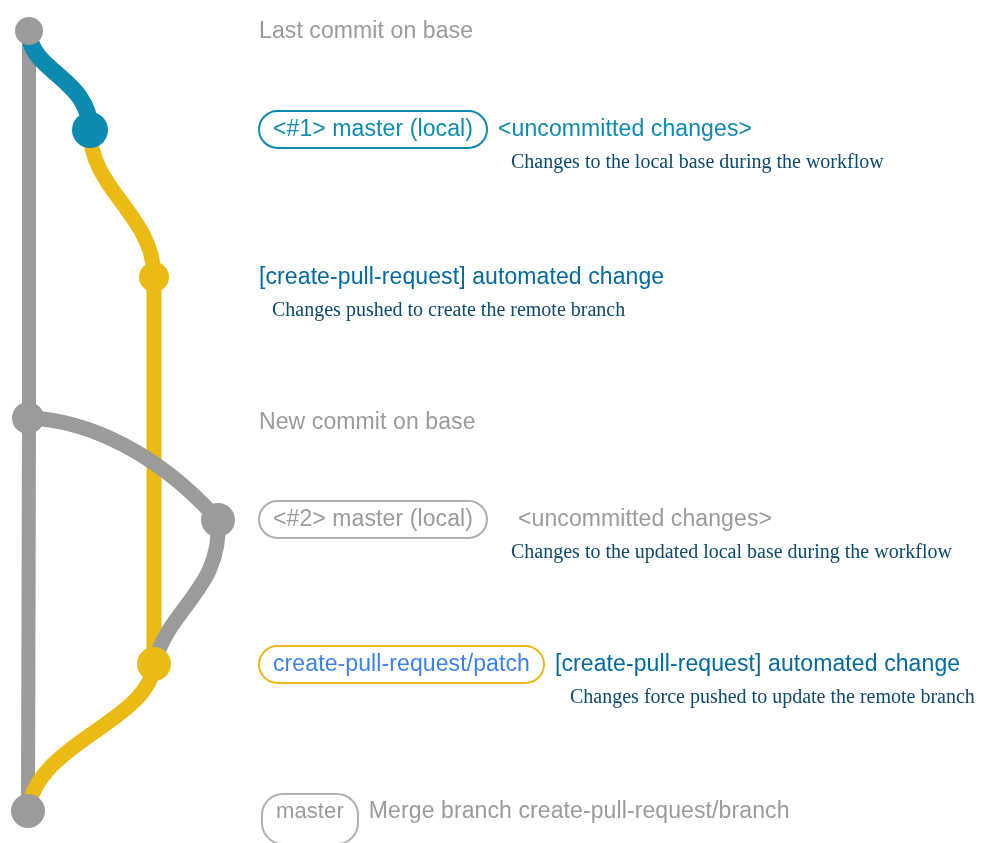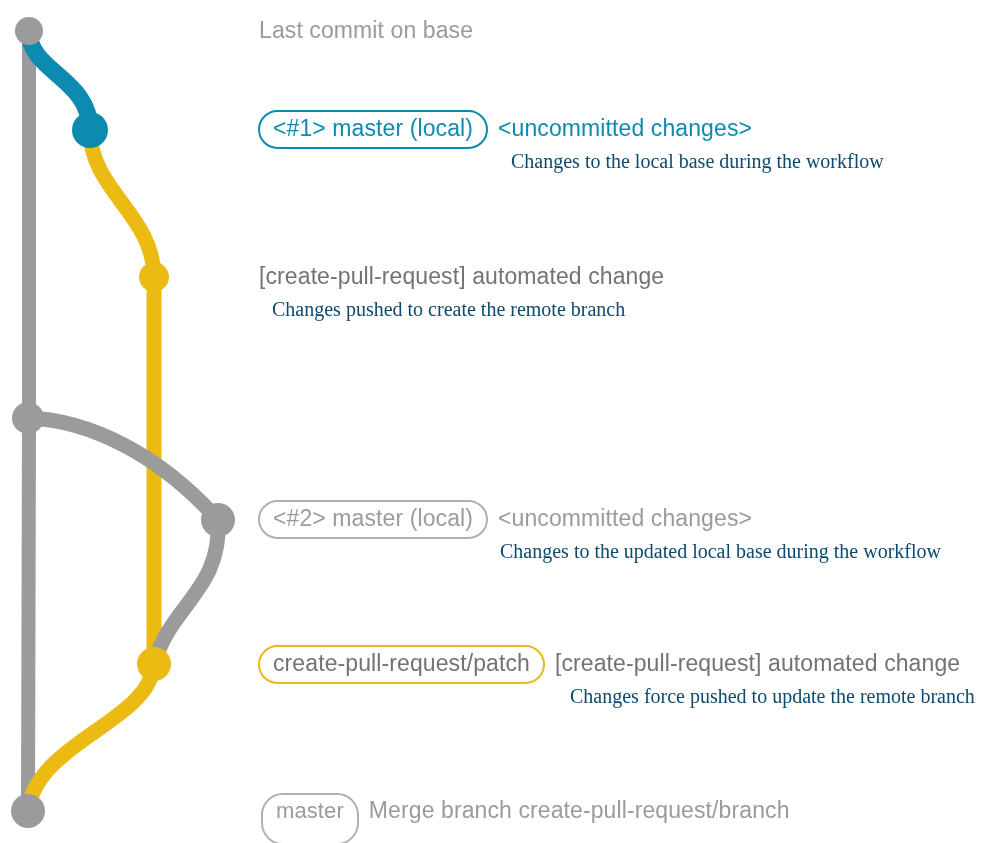--- a/index.html
+++ b/index.html
@@ -56,21 +56,21 @@
     line-height: 1;
   }
 
   
   .subject {
     font-size: 23px;
     letter-spacing: 0.1px;
     line-height: 1;
   }
   .subject.teal   { color: #0d8ab0; }
-  .subject.yellow { color: #737373; }
+  .subject.yellow { color: #0369a1; }
   .subject.gray   { color: #9b9b9b; }
 
   
   .desc {
     position: absolute;
     font-family: "Liberation Serif", serif;
     font-size: 20px;
     color: #0c4a6e;
     line-height: 1;
     white-space: nowrap;
@@ -84,21 +84,21 @@
     padding: 5px 13px 7px 13px;
     font-size: 23px;
     letter-spacing: 0.1px;
     line-height: 1;
     color: #0d8ab0;
     background: transparent;
     margin-right: 10px;
     text-align: center;
   }
   .pill.teal   { border-color: #0d8ab0; color: #0d8ab0; }
-  .pill.yellow { border-color: #e8bb1c; color: #737373; }
+  .pill.yellow { border-color: #e8bb1c; color: #3b82f6; }
   .pill.gray   { border-color: #b0b0b0; color: #9b9b9b; }
   .pill.small  { font-size: 22px; padding: 5px 13px 21px 13px; }
 </style>
 </head>
 <body>
 
 <div id="diagram-root">
 
   <svg id="graph-layer" viewBox="0 0 988 843" width="988" height="843" xmlns="http://www.w3.org/2000/svg">
 
@@ -135,26 +135,29 @@
       <span class="pill teal">&lt;#1&gt; master (local)</span>
       <span class="subject teal">&lt;uncommitted changes&gt;</span>
     </div>
     <div class="desc" style="left:511px; top:151px;">Changes to the local base during the workflow</div>
 
     <div class="row" style="left:259px; top:265px;">
       <span class="subject yellow">[create-pull-request] automated change</span>
     </div>
     <div class="desc" style="left:272px; top:299px;">Changes pushed to create the remote branch</div>
 
+    <div class="row" style="left:259px; top:410px;">
+      <span class="plain-title">New commit on base</span>
+    </div>
 
-    <div class="row" style="left:258px; top:500px;">
+    <div class="row" style="left:258px; top:500px;gap:20px;">
       <span class="pill gray">&lt;#2&gt; master (local)</span>
       <span class="subject gray">&lt;uncommitted changes&gt;</span>
     </div>
-    <div class="desc" style="left:500px; top:541px;">Changes to the updated local base during the workflow</div>
+    <div class="desc" style="left:511px; top:541px;">Changes to the updated local base during the workflow</div>
 
     <div class="row" style="left:258px; top:645px;">
       <span class="pill yellow">create-pull-request/patch</span>
       <span class="subject yellow">[create-pull-request] automated change</span>
     </div>
     <div class="desc" style="left:570px; top:686px;">Changes force pushed to update the remote branch</div>
 
     <div class="row" style="left:261px; top:793px;">
       <span class="pill gray small">master</span>
       <span class="subject gray">Merge branch create-pull-request/branch</span>

